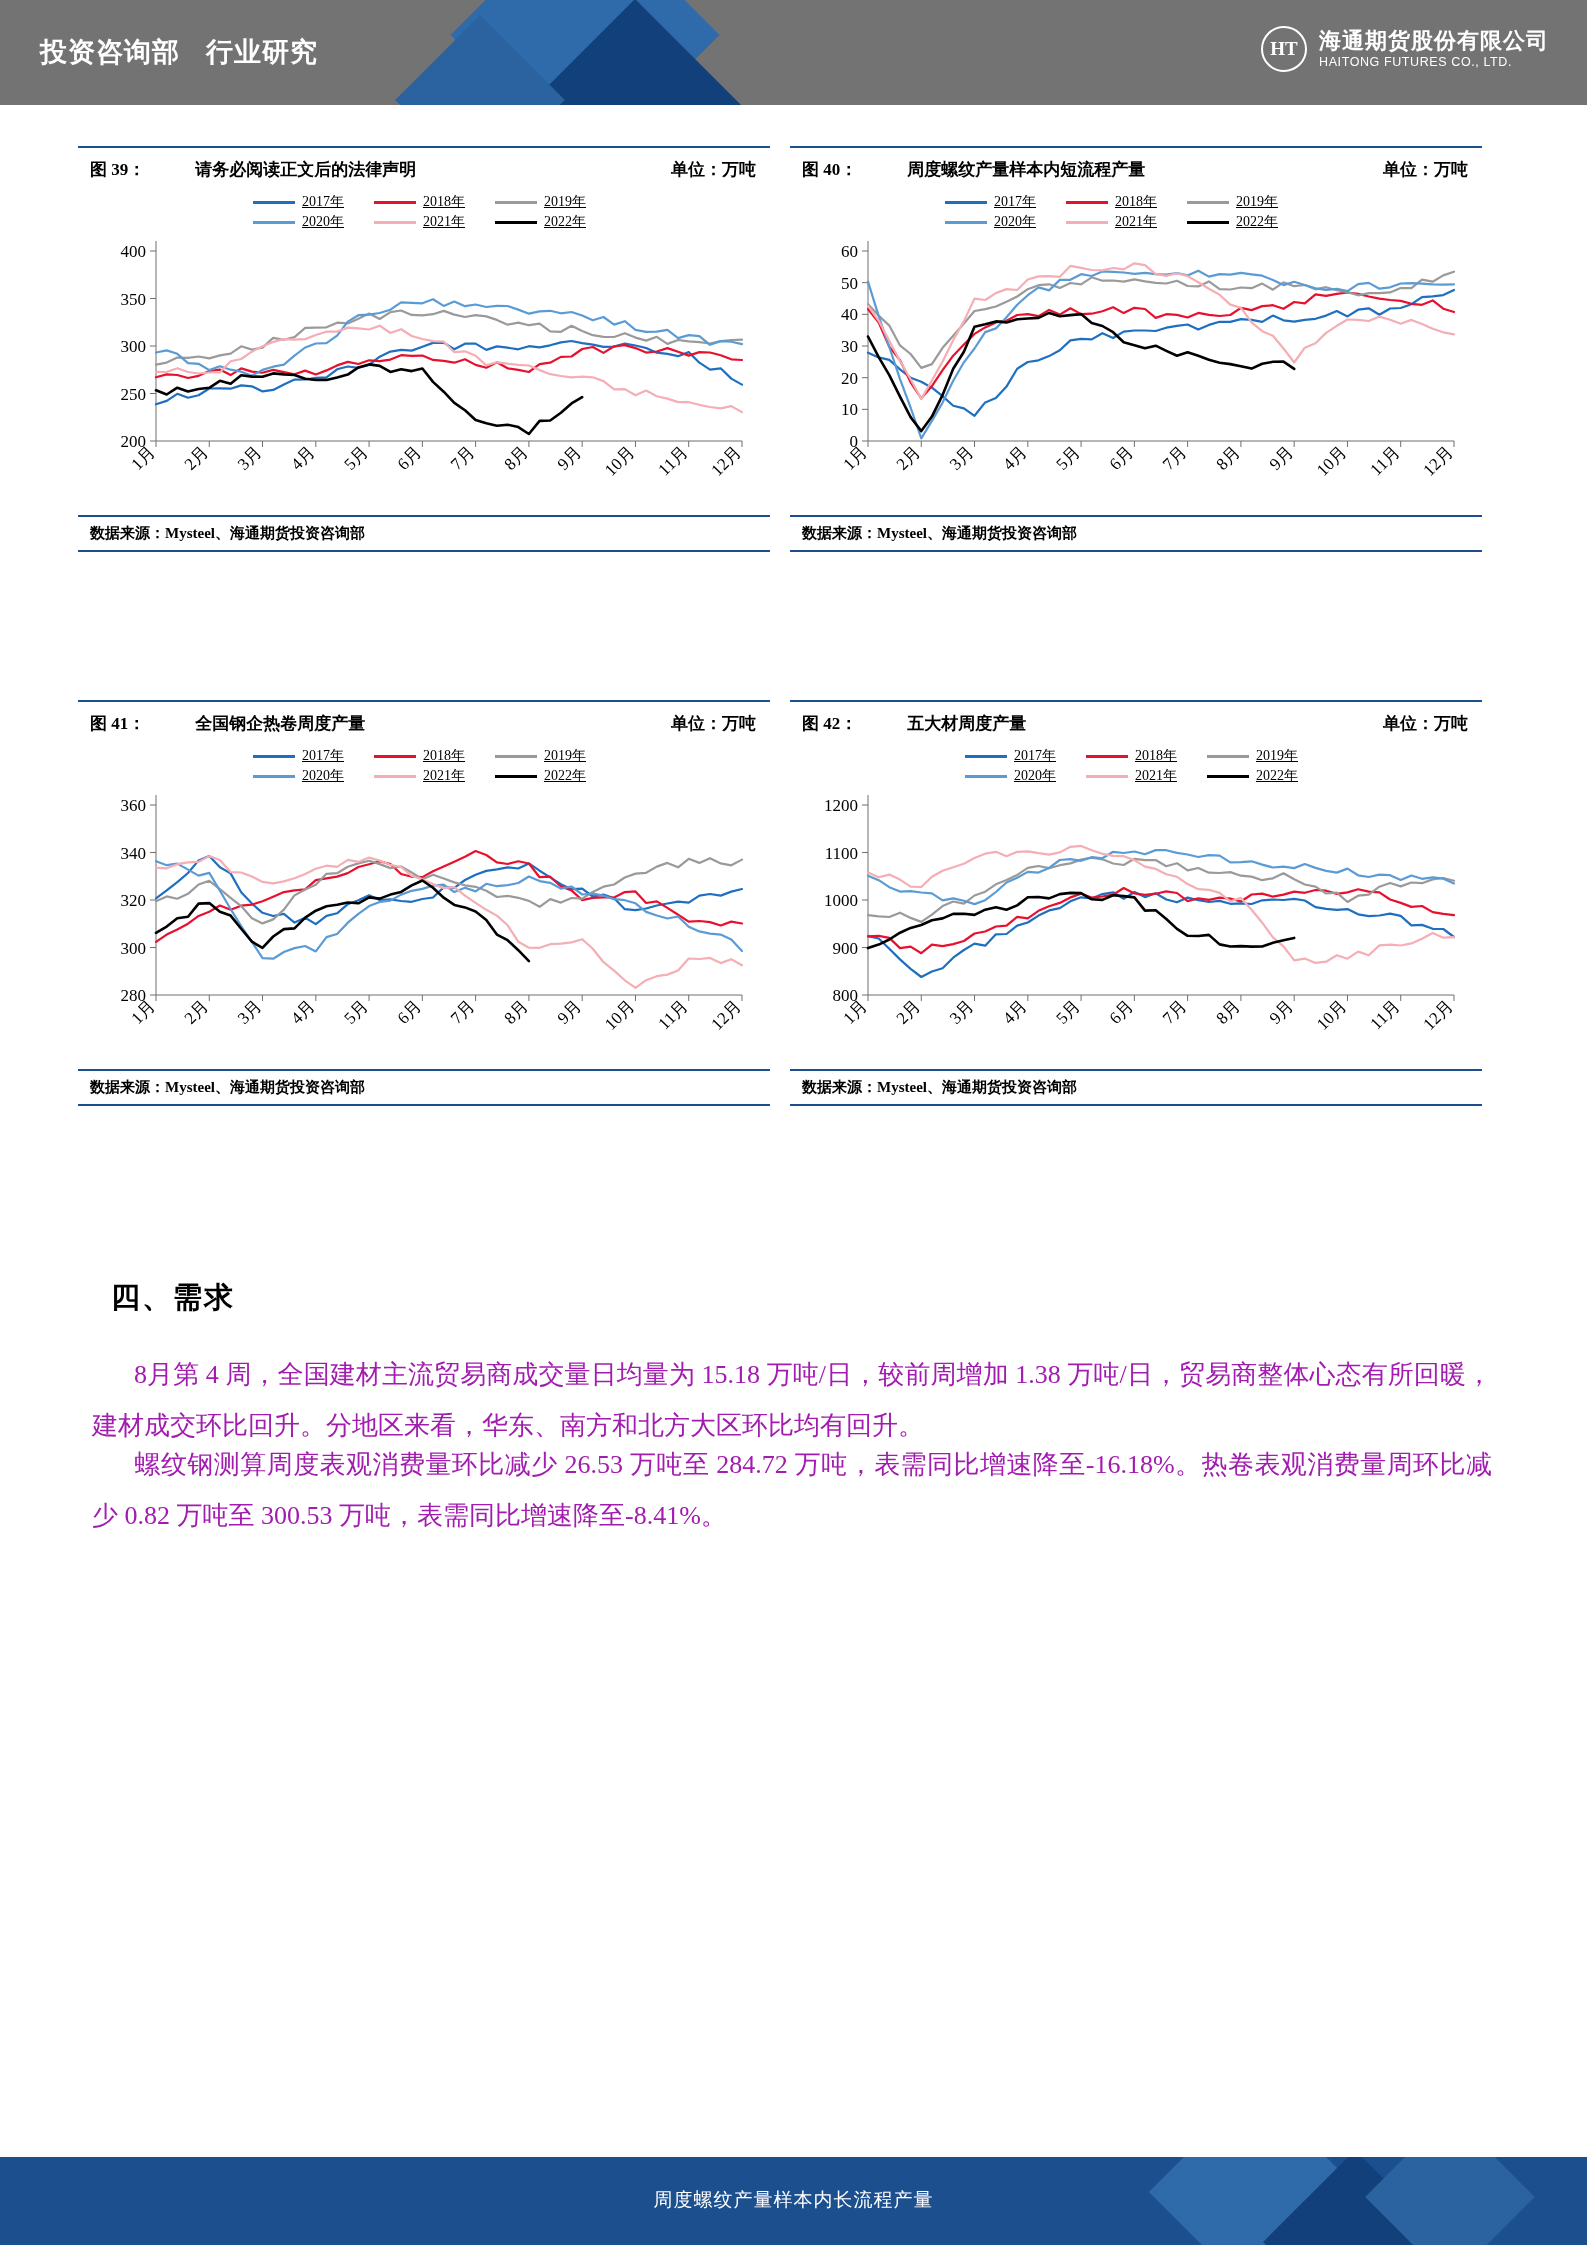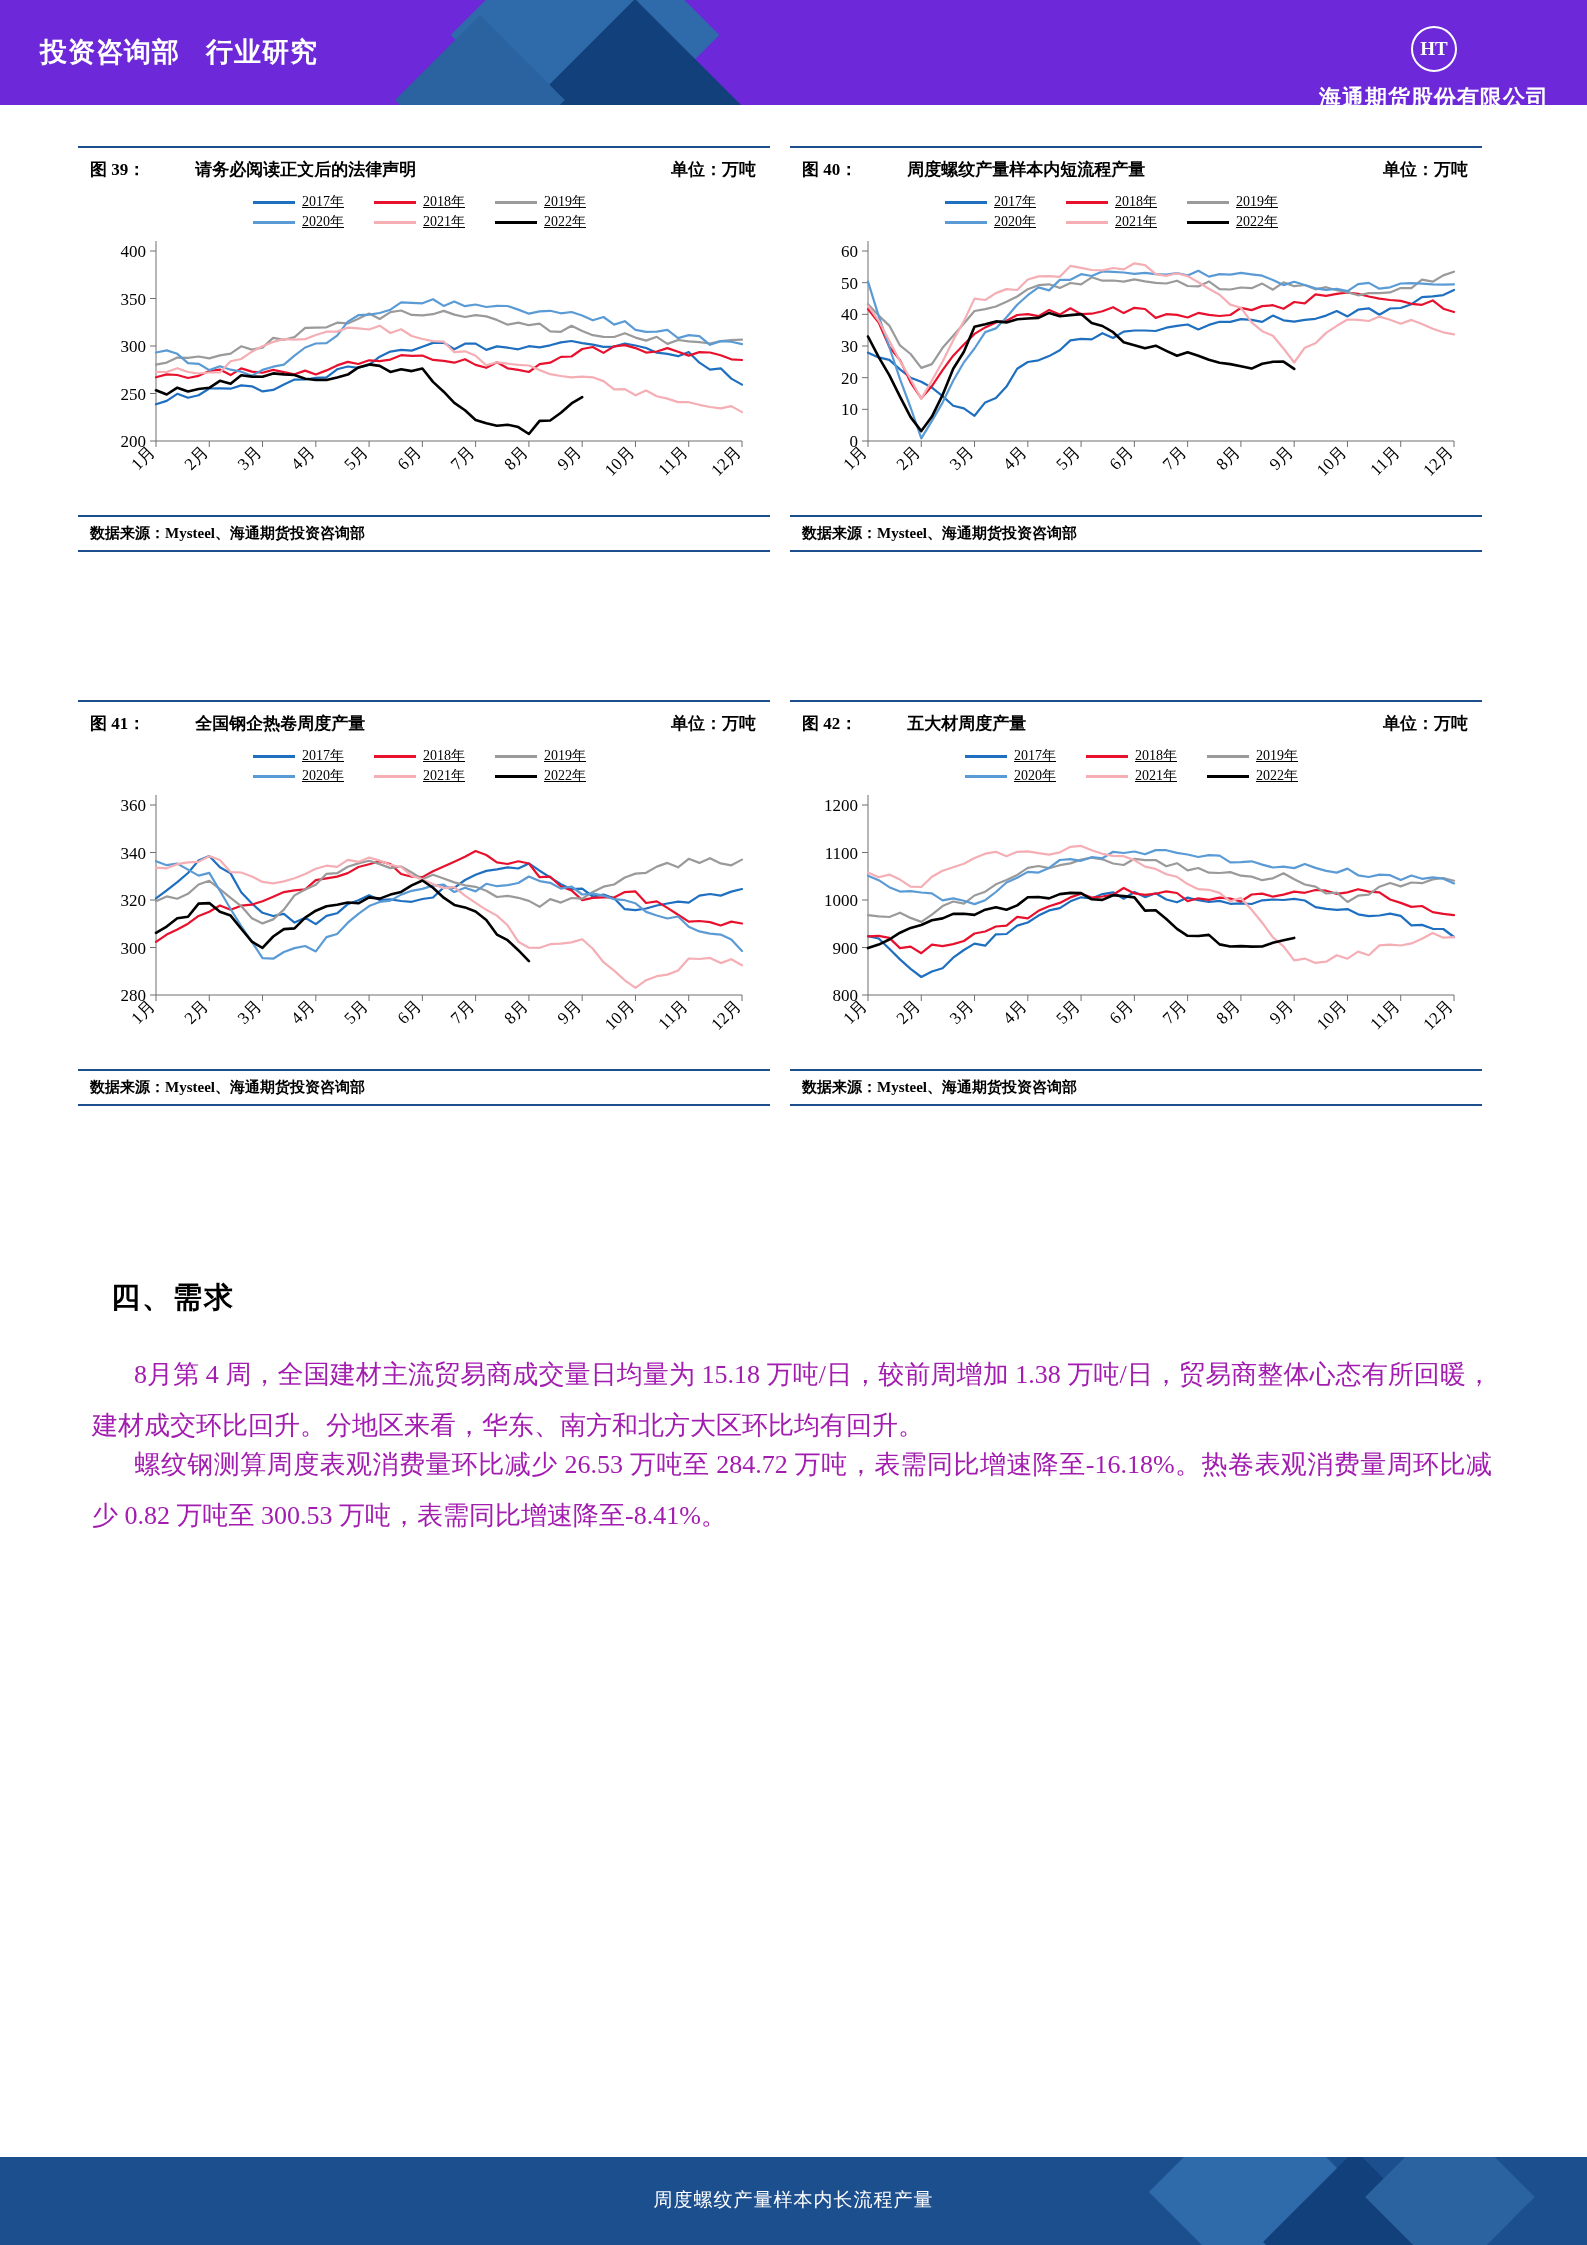--- a/index.html
+++ b/index.html
@@ -8,21 +8,21 @@
     width:1587px; height:2245px;
     background:#ffffff;
     font-family:"Liberation Serif", serif;
     position:relative;
     overflow:hidden;
   }
 
   
   .header {
     position:absolute; left:0; top:0; width:1587px; height:105px;
-    background:#6d28d9;
+    background:#737373;
     overflow:hidden;
   }
   .header .deco1 {
     position:absolute; left:490px; top:-60px; width:190px; height:190px;
     background:#2f6bab; transform:rotate(45deg);
   }
   .header .deco2 {
     position:absolute; left:560px; top:30px; width:150px; height:150px;
     background:#12407b; transform:rotate(45deg);
   }
@@ -33,21 +33,21 @@
   .header-title {
     position:absolute; left:40px; top:34px;
     color:#ffffff; font-size:27px; font-weight:bold;
     font-family:"Liberation Serif", serif;
     letter-spacing:1px;
     white-space:nowrap;
   }
   .header-title .gap { display:inline-block; width:26px; }
   .logo-wrap {
     position:absolute; right:38px; top:26px;
-    display:flex; align-items:center; gap:12px;flex-direction:column;
+    display:flex; align-items:center; gap:12px;
   }
   .logo-mark {
     width:46px; height:46px; border-radius:50%;
     border:2px solid #ffffff;
     display:flex; align-items:center; justify-content:center;
     color:#ffffff; font-size:19px; font-weight:bold;
     font-family:"Liberation Serif", serif;
   }
   .logo-text { color:#ffffff; line-height:1.25; }
   .logo-cn { font-size:22px; font-weight:bold; letter-spacing:1px; }

